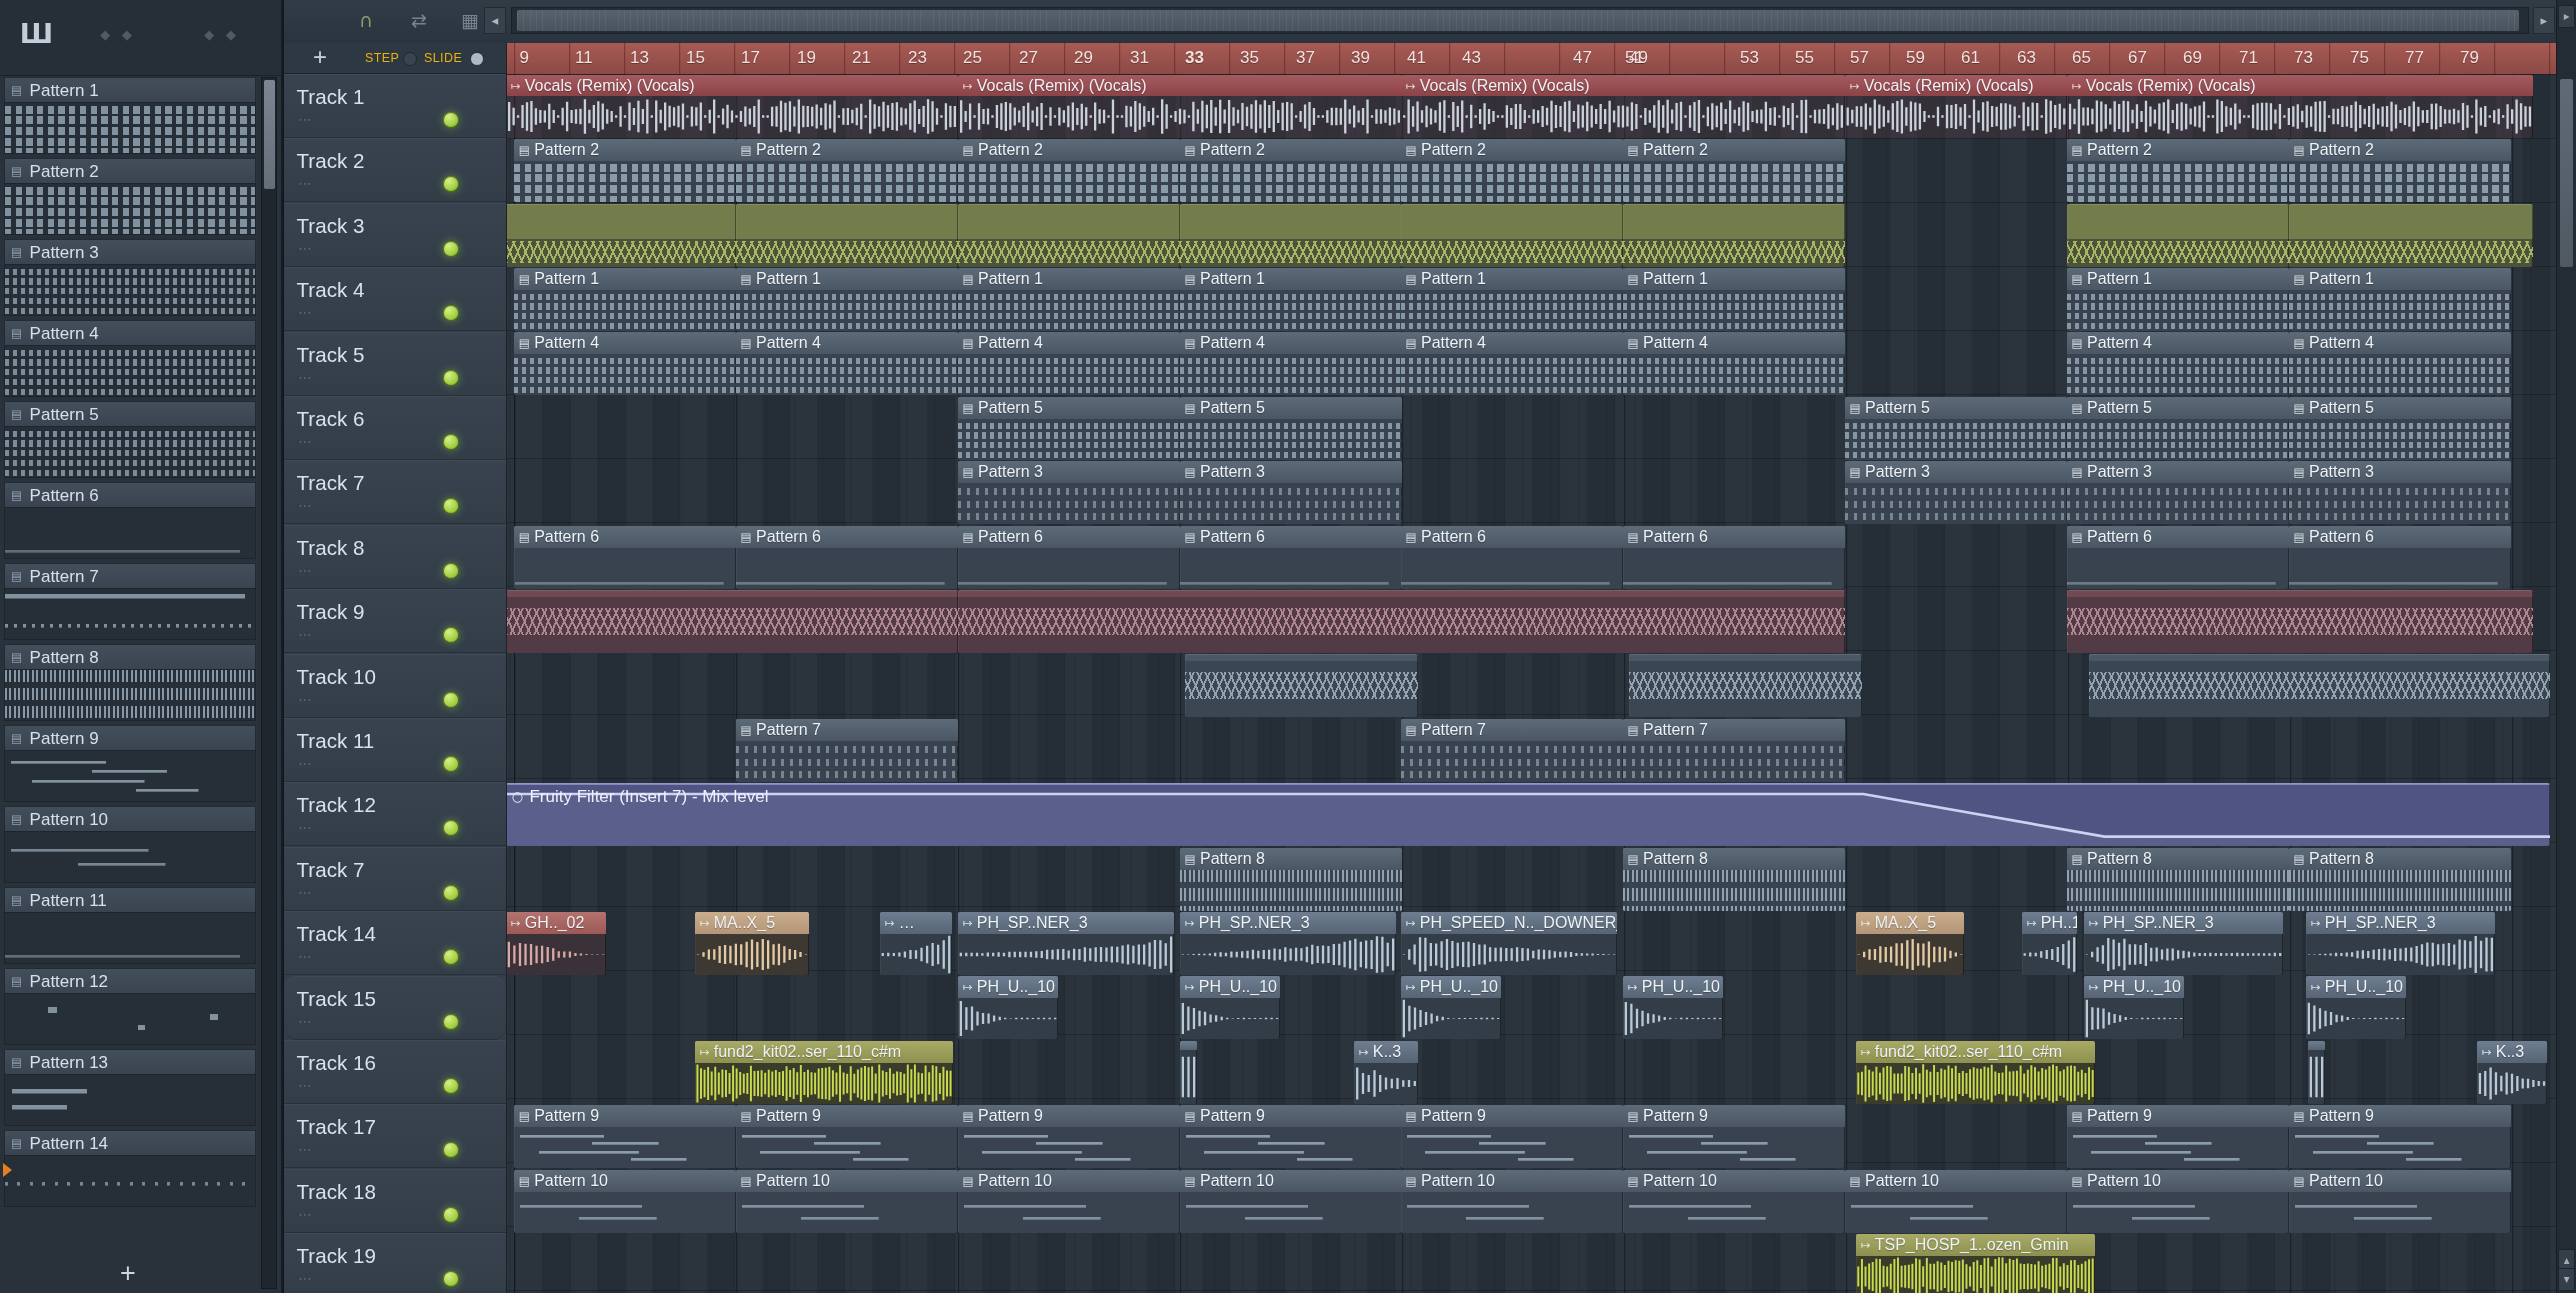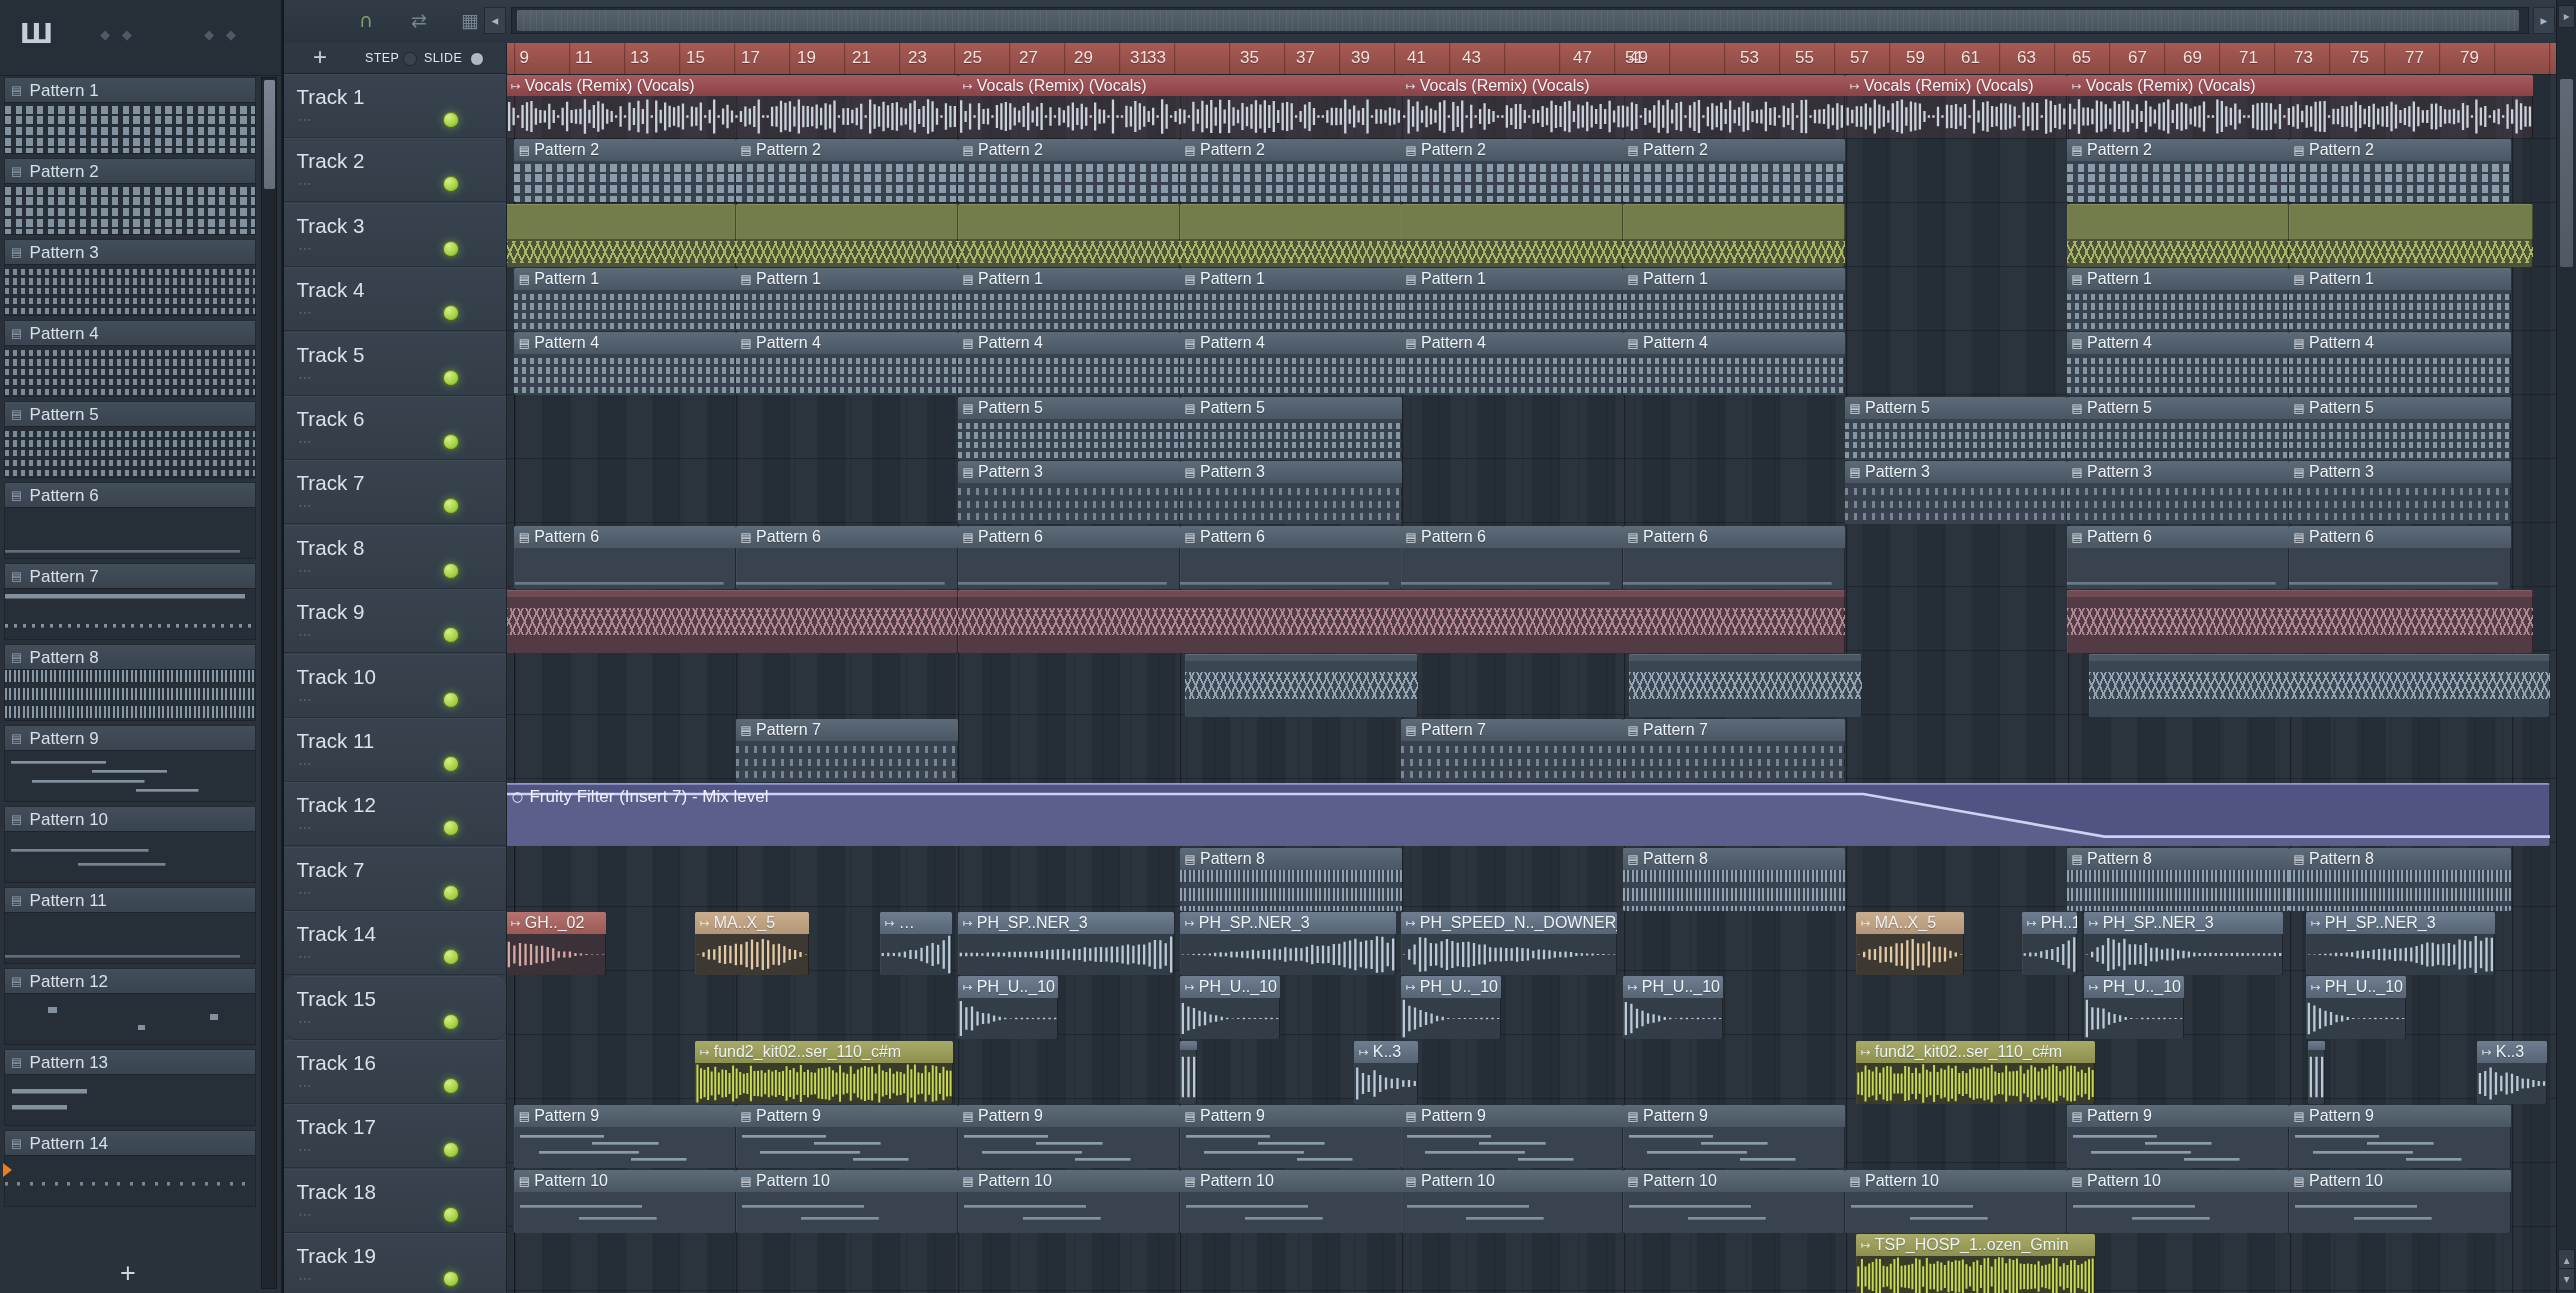--- a/index.html
+++ b/index.html
@@ -24,21 +24,21 @@
 
   
   #playlist{position:absolute;left:284px;right:0;top:0;bottom:0;background:#2b3540}
   #pl-toolbar{position:absolute;left:0;right:0;top:0;height:43px;background:linear-gradient(180deg,#313c47,#2a343f);border-bottom:0.9px solid #1c232b}
   .tb-ico{position:absolute;top:9px;font-size:19px;color:#76848f}
   .tb-btn{position:absolute;top:7.2px;width:21.5px;height:27px;background:#37424d;border:0.9px solid #222a32;color:#aab6c2;text-align:center;line-height:25px;font-size:13.4px;box-sizing:border-box}
   .tb-strip{position:absolute;left:227px;top:7.2px;width:2018px;height:27px;background:#242c35;border:0.9px solid #1a2129;box-sizing:border-box}
   .tb-thumb{position:absolute;left:5.4px;right:9px;top:1.8px;bottom:1.8px;border-radius:1.8px;background-image:repeating-linear-gradient(90deg,rgba(255,255,255,.06) 0 0.9px,transparent 0.9px 6.3px),linear-gradient(180deg,#55616c,#49545f)}
   #pl-subbar{position:absolute;left:0;top:43px;width:223px;height:31px;background:#2e3843;border-bottom:0.9px solid #1c232b;border-right:0.9px solid #1c232b;box-sizing:border-box}
   .add-track{position:absolute;left:29px;top:0px;font-size:24px;color:#cad4de}
-  .sub-lbl{position:absolute;top:8px;font-size:12.5px;color:#e5e5e5;letter-spacing:0.4px}
+  .sub-lbl{position:absolute;top:8px;font-size:12.5px;color:#eab308;letter-spacing:0.4px}
   .tgl{position:absolute;top:9px;width:11.6px;height:11.6px;border:1.8px solid #1f262e;border-radius:50%;background:#3a4450}
   .tgl.on{background:#aeb9c4}
 
   #ruler{position:absolute;left:223px;top:43px;right:19.7px;height:31px;overflow:hidden;border-bottom:0.9px solid #3a1d1c;
     background-image:repeating-linear-gradient(90deg,rgba(70,25,25,.55) 0 0.9px,transparent 0.9px 55px),linear-gradient(180deg,#a85a54,#8c4a46);
     background-position:7.2px 0,0 0}
   .rl-num{position:absolute;top:5.4px;font-size:17px;color:#f3e1df;text-shadow:0 0.9px 0.9px rgba(0,0,0,.35)}
 
   #track-headers{position:absolute;left:0;top:74px;width:223px;bottom:0;background:#333e4a;border-right:0.9px solid #1b222a;overflow:hidden;box-sizing:border-box}
   .th-row{position:absolute;left:0;width:100%;height:64px;background:linear-gradient(180deg,#38434f,#323d48);border-bottom:0.9px solid #272f3a;box-shadow:inset 0 0.9px 0 rgba(255,255,255,.04);box-sizing:border-box}
@@ -187,21 +187,21 @@
         <span class="rl-num" style="left: 123px;">13</span>
         <span class="rl-num" style="left: 179px;">15</span>
         <span class="rl-num" style="left: 234px;">17</span>
         <span class="rl-num" style="left: 290px;">19</span>
         <span class="rl-num" style="left: 345px;">21</span>
         <span class="rl-num" style="left: 401px;">23</span>
         <span class="rl-num" style="left: 456px;">25</span>
         <span class="rl-num" style="left: 512px;">27</span>
         <span class="rl-num" style="left: 567px;">29</span>
         <span class="rl-num" style="left: 623px;">31</span>
-        <span class="rl-num" style="left: 640px;">33</span>
+        <span class="rl-num" style="left: 678px; font-weight: bold;">33</span>
         <span class="rl-num" style="left: 733px;">35</span>
         <span class="rl-num" style="left: 789px;">37</span>
         <span class="rl-num" style="left: 844px;">39</span>
         <span class="rl-num" style="left: 900px;">41</span>
         <span class="rl-num" style="left: 955px;">43</span>
         <span class="rl-num" style="left: 1011px; margin-top: 42px;">45</span>
         <span class="rl-num" style="left: 1066px;">47</span>
         <span class="rl-num" style="left: 1122px;">49</span>
         <span class="rl-num" style="left: 1118px;">51</span>
         <span class="rl-num" style="left: 1233px;">53</span>

